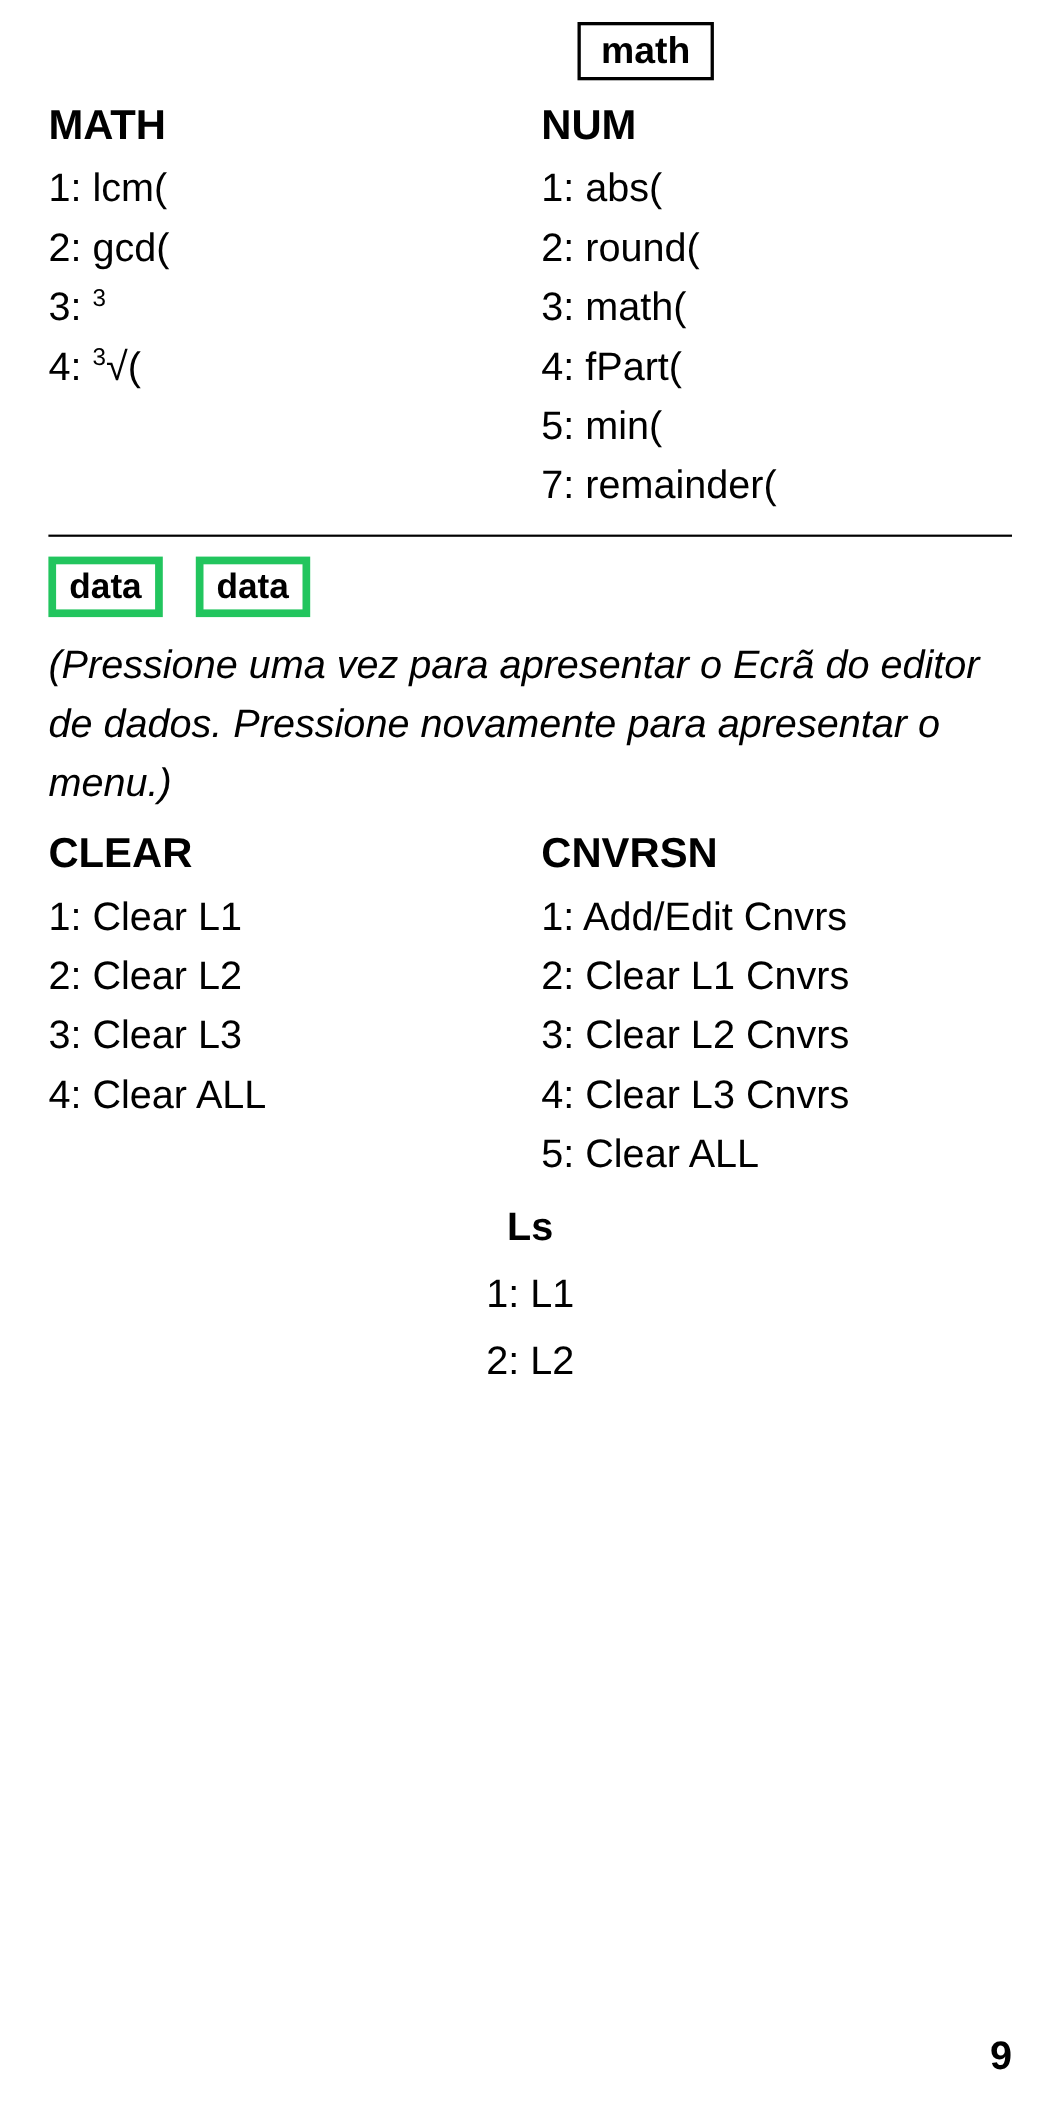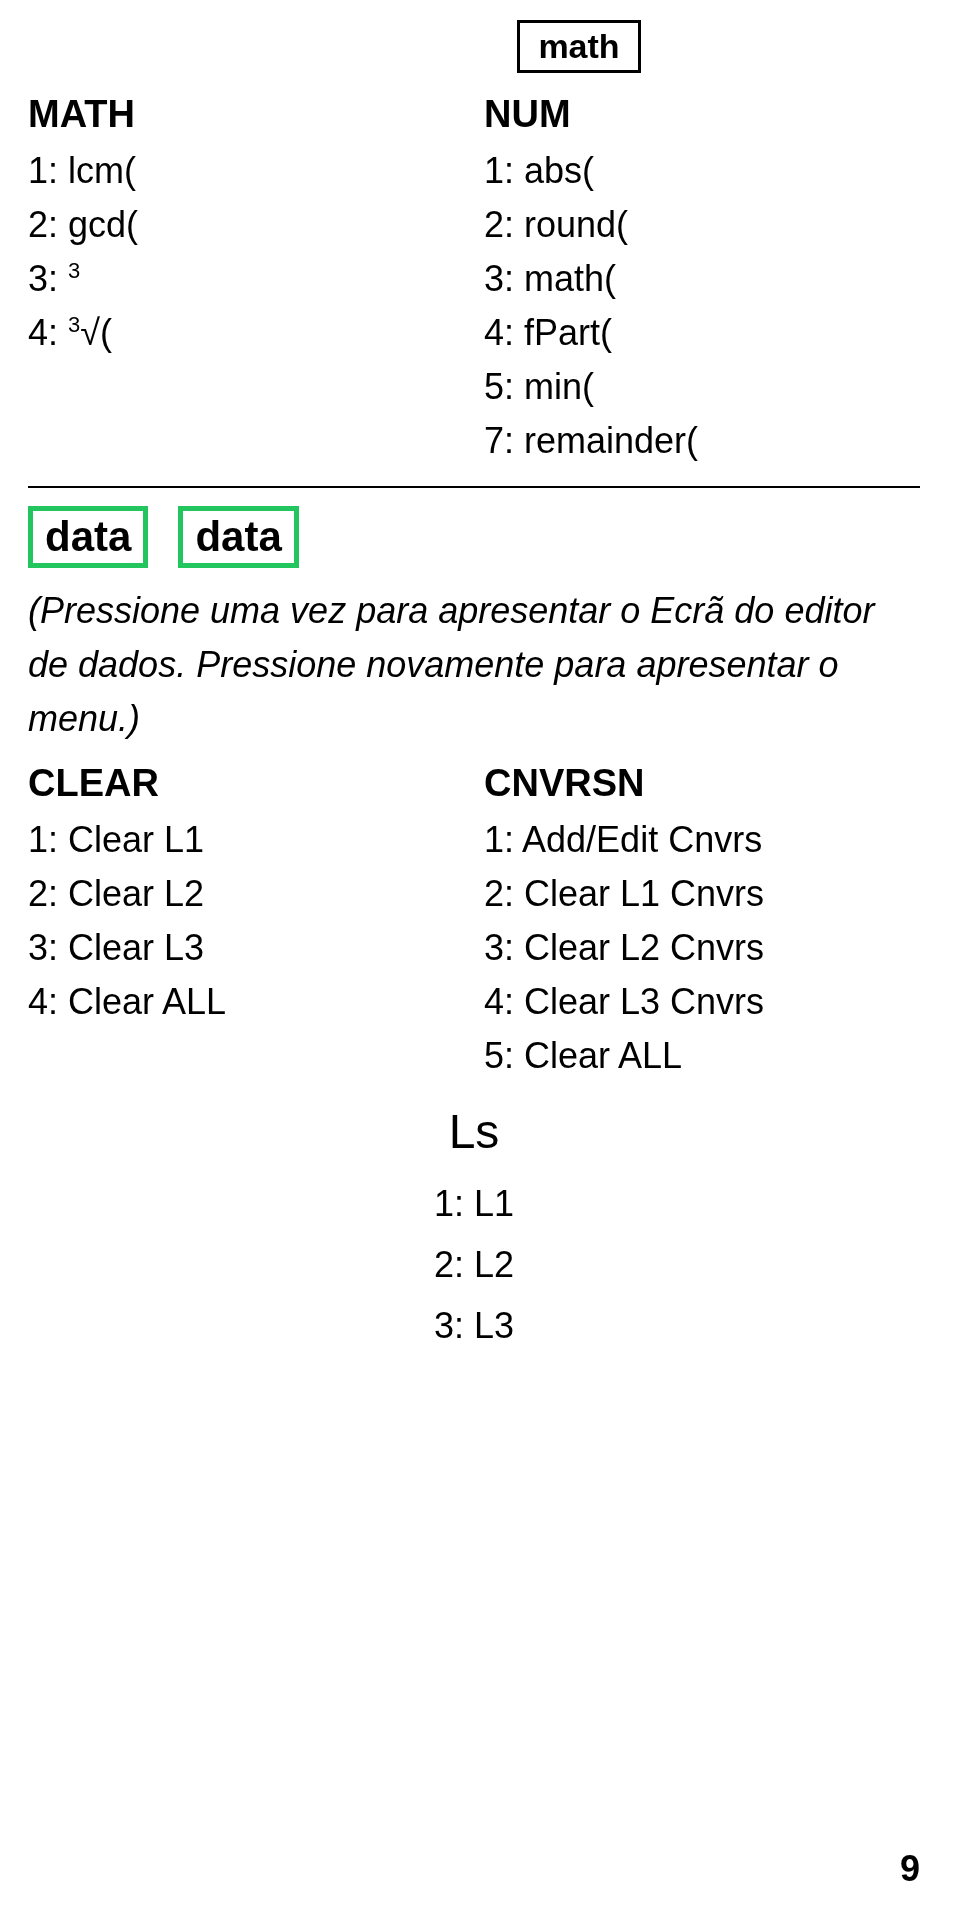--- a/index.html
+++ b/index.html
@@ -14,21 +14,21 @@
       background: #ffffff;
       font-family: 'Arial', sans-serif;
       font-size: 36px;
       color: #000000;
       position: relative;
     }
 
     .page-container {
       width: 960px;
       min-height: 1920px;
-      padding: 20px 40px 40px 28px;
+      padding: 20px 40px 40px 44px;
       position: relative;
     }
 
     .page-number {
       position: absolute;
       bottom: 30px;
       right: 40px;
       font-size: 36px;
       font-weight: bold;
     }
@@ -82,43 +82,43 @@
     
     .divider {
       border: none;
       border-top: 2px solid #000;
       margin: 18px 0;
     }
 
     
     .data-badge {
       display: inline-block;
-      border: 5px solid #22c55e;
+      border: 7px solid #22c55e;
       padding: 2px 12px;
-      font-size: 42px;
+      font-size: 32px;
       font-weight: bold;
       vertical-align: middle;
     }
 
     .description-text {
       font-size: 36px;
       line-height: 1.5;
       margin-bottom: 16px;
       font-style: italic;
     }
 
     .centered-list {
       text-align: center;
       font-size: 36px;
       line-height: 1.7;
     }
 
     .section-title {
-      font-size: 48px;
-      font-weight: normal;
+      font-size: 36px;
+      font-weight: bold;
     }
   </style>
 </head>
 <body>
 
 <div class="page-container">
 
   <div style="text-align: center; margin-bottom: 10px;">
     <span class="math-badge">math</span>
   </div>
@@ -169,18 +169,17 @@
       <div class="menu-item">4: Clear L3 Cnvrs</div>
       <div class="menu-item">5: Clear ALL</div>
     </div>
   </div>
 
 
   <div class="centered-list">
     <div class="section-title">Ls</div>
     <div>1: L1</div>
     <div>2: L2</div>
-    <div>3: L3</div>
   </div>
 
   <div class="page-number">9</div>
 
 </div>
 
 </body></html>

